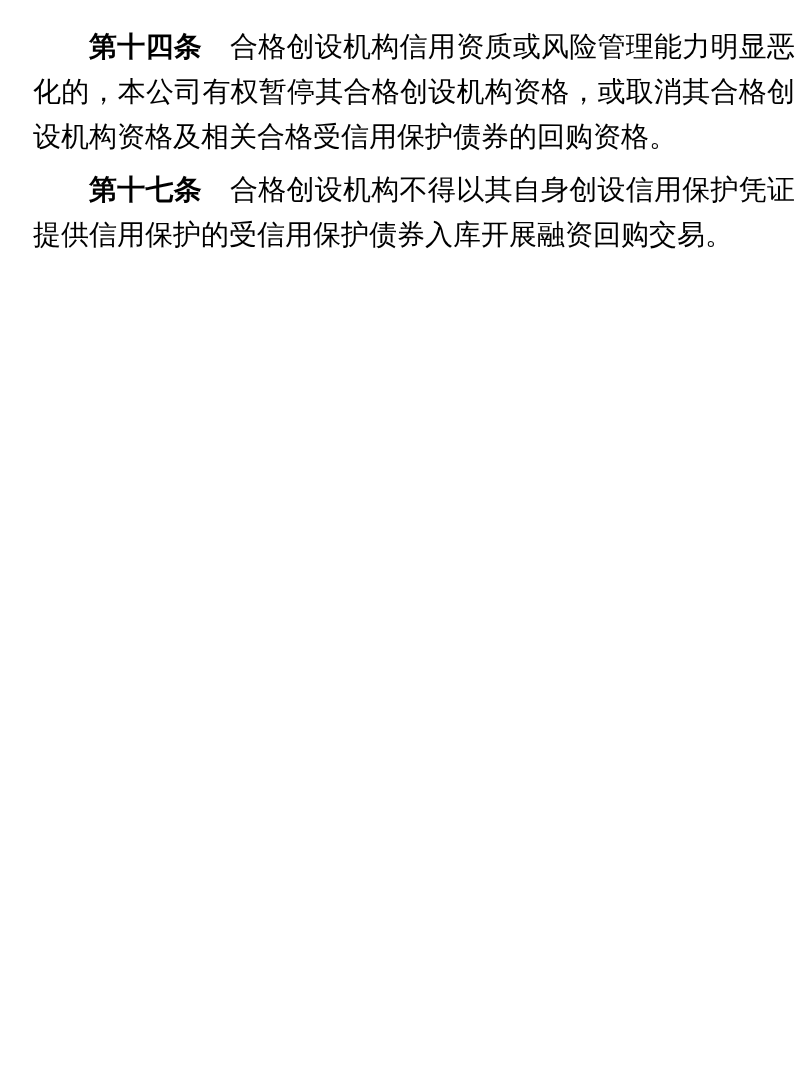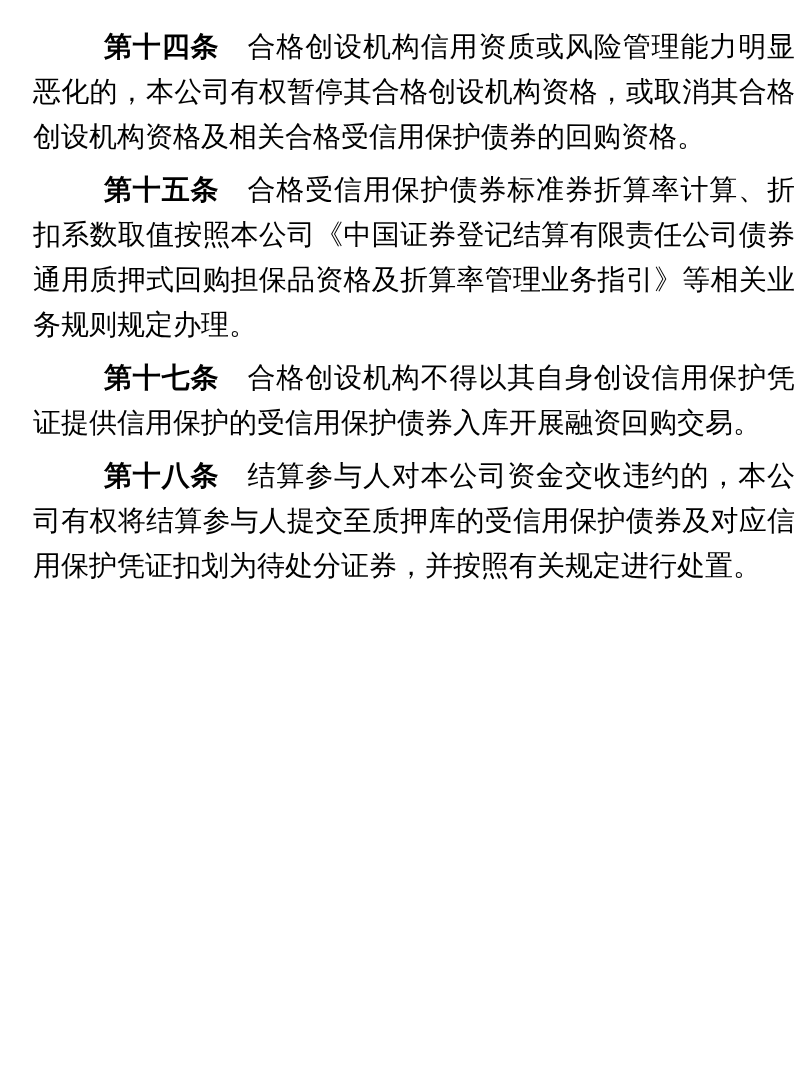--- a/index.html
+++ b/index.html
@@ -26,32 +26,29 @@
     text-justify: inter-character;
     text-indent: 2em;
     word-break: normal;
     overflow-wrap: break-word;
   }
   .art {
     font-weight: 700;
   }
   .art:not(:empty) {
     margin-right: 1em;
-    margin-left: 15px;
   }
 </style>
 </head>
 <body>
 
 <div class="page">
 
   <p class="para"><b class="art">第十四条</b><span>合格创设机构信用资质或风险管理能力明显恶化的，本公司有权暂停其合格创设机构资格，或取消其合格创设机构资格及相关合格受信用保护债券的回购资格。</span></p>
 
-  <p class="para"><b class="art">第十五条</b><span>合格受信用保护债券标准券折算率计算、折扣系数取值按照本公司《中国证券登记结算有限责任公司债券通用质押式回购担保品资格及折算率管理业务指引》等相关业务规则规定办理。</span></p>
 
 
 
   <p class="para"><b class="art">第十七条</b><span>合格创设机构不得以其自身创设信用保护凭证提供信用保护的受信用保护债券入库开展融资回购交易。</span></p>
 
-  <p class="para"><b class="art">第十八条</b><span>结算参与人对本公司资金交收违约的，本公司有权将结算参与人提交至质押库的受信用保护债券及对应信用保护凭证扣划为待处分证券，并按照有关规定进行处置。</span></p>
 
 
 </div>
 
 </body></html>

